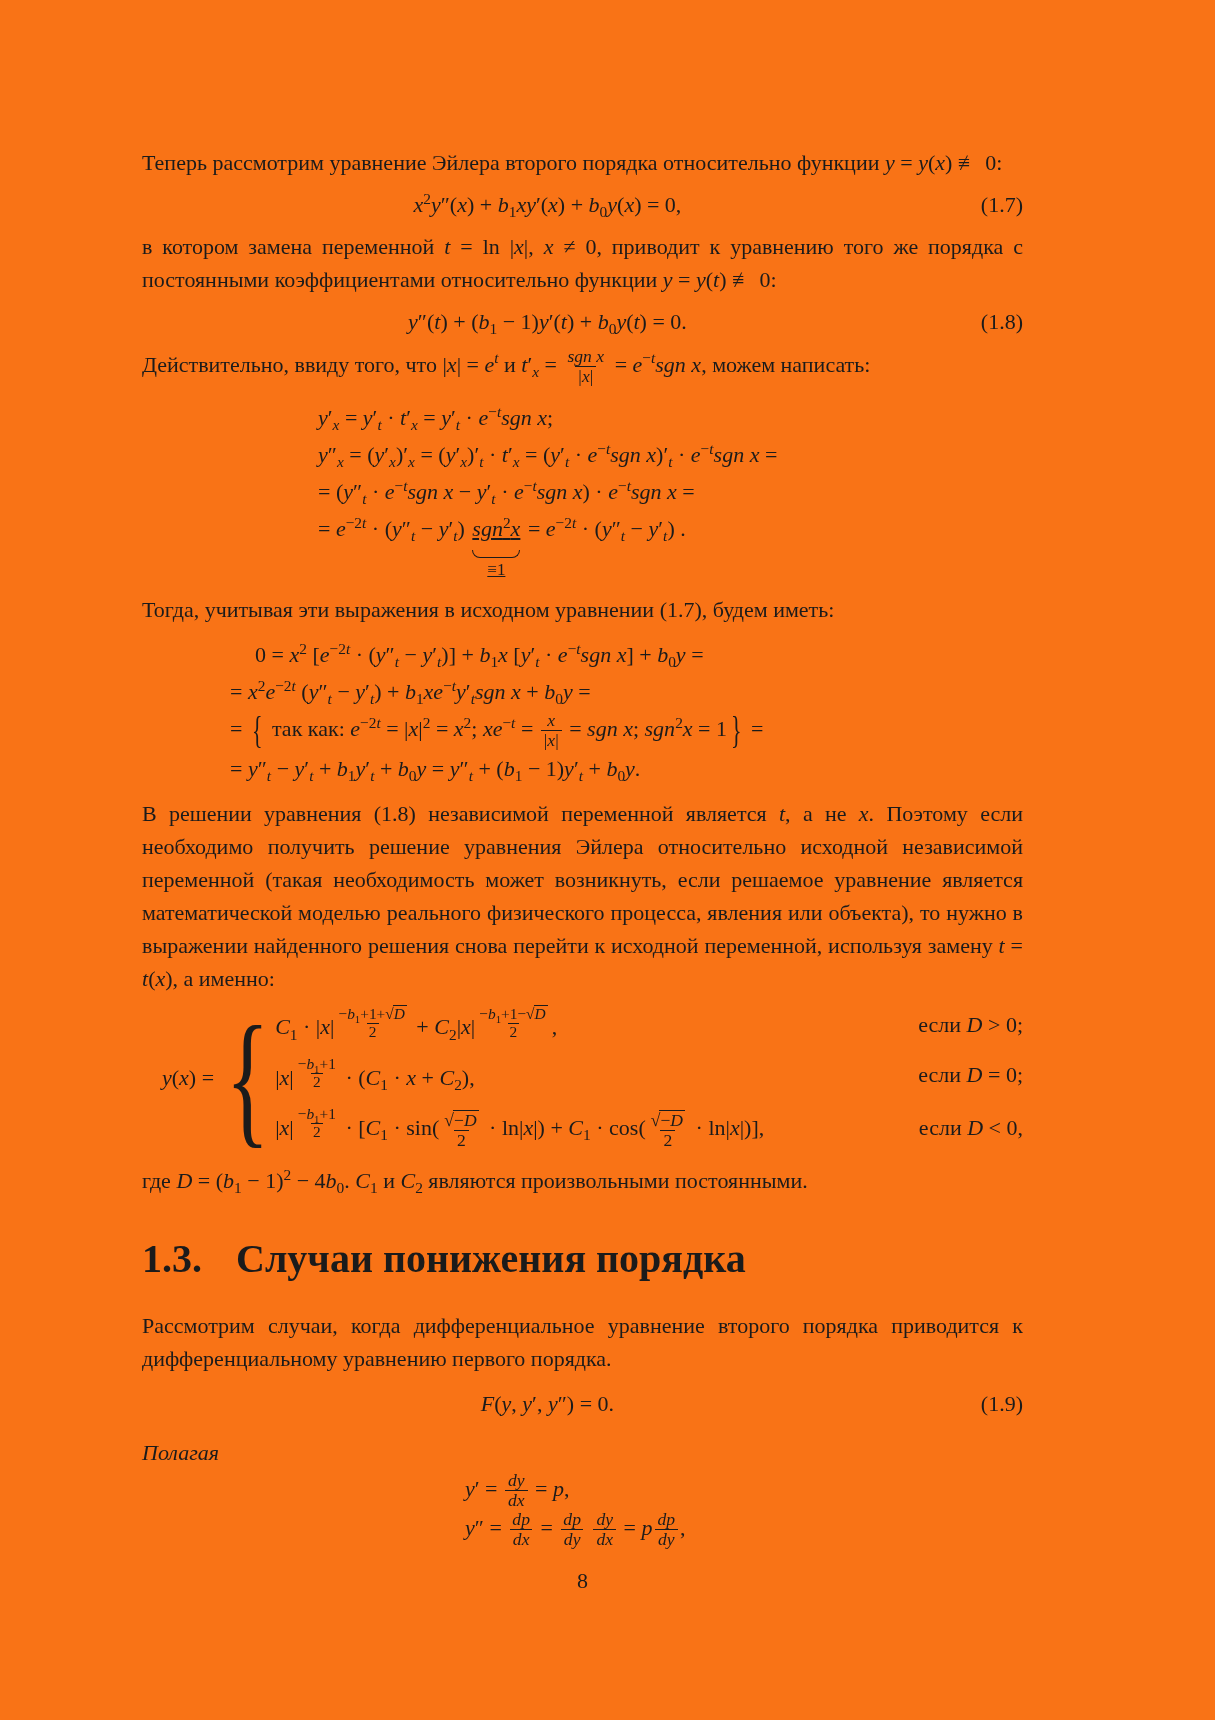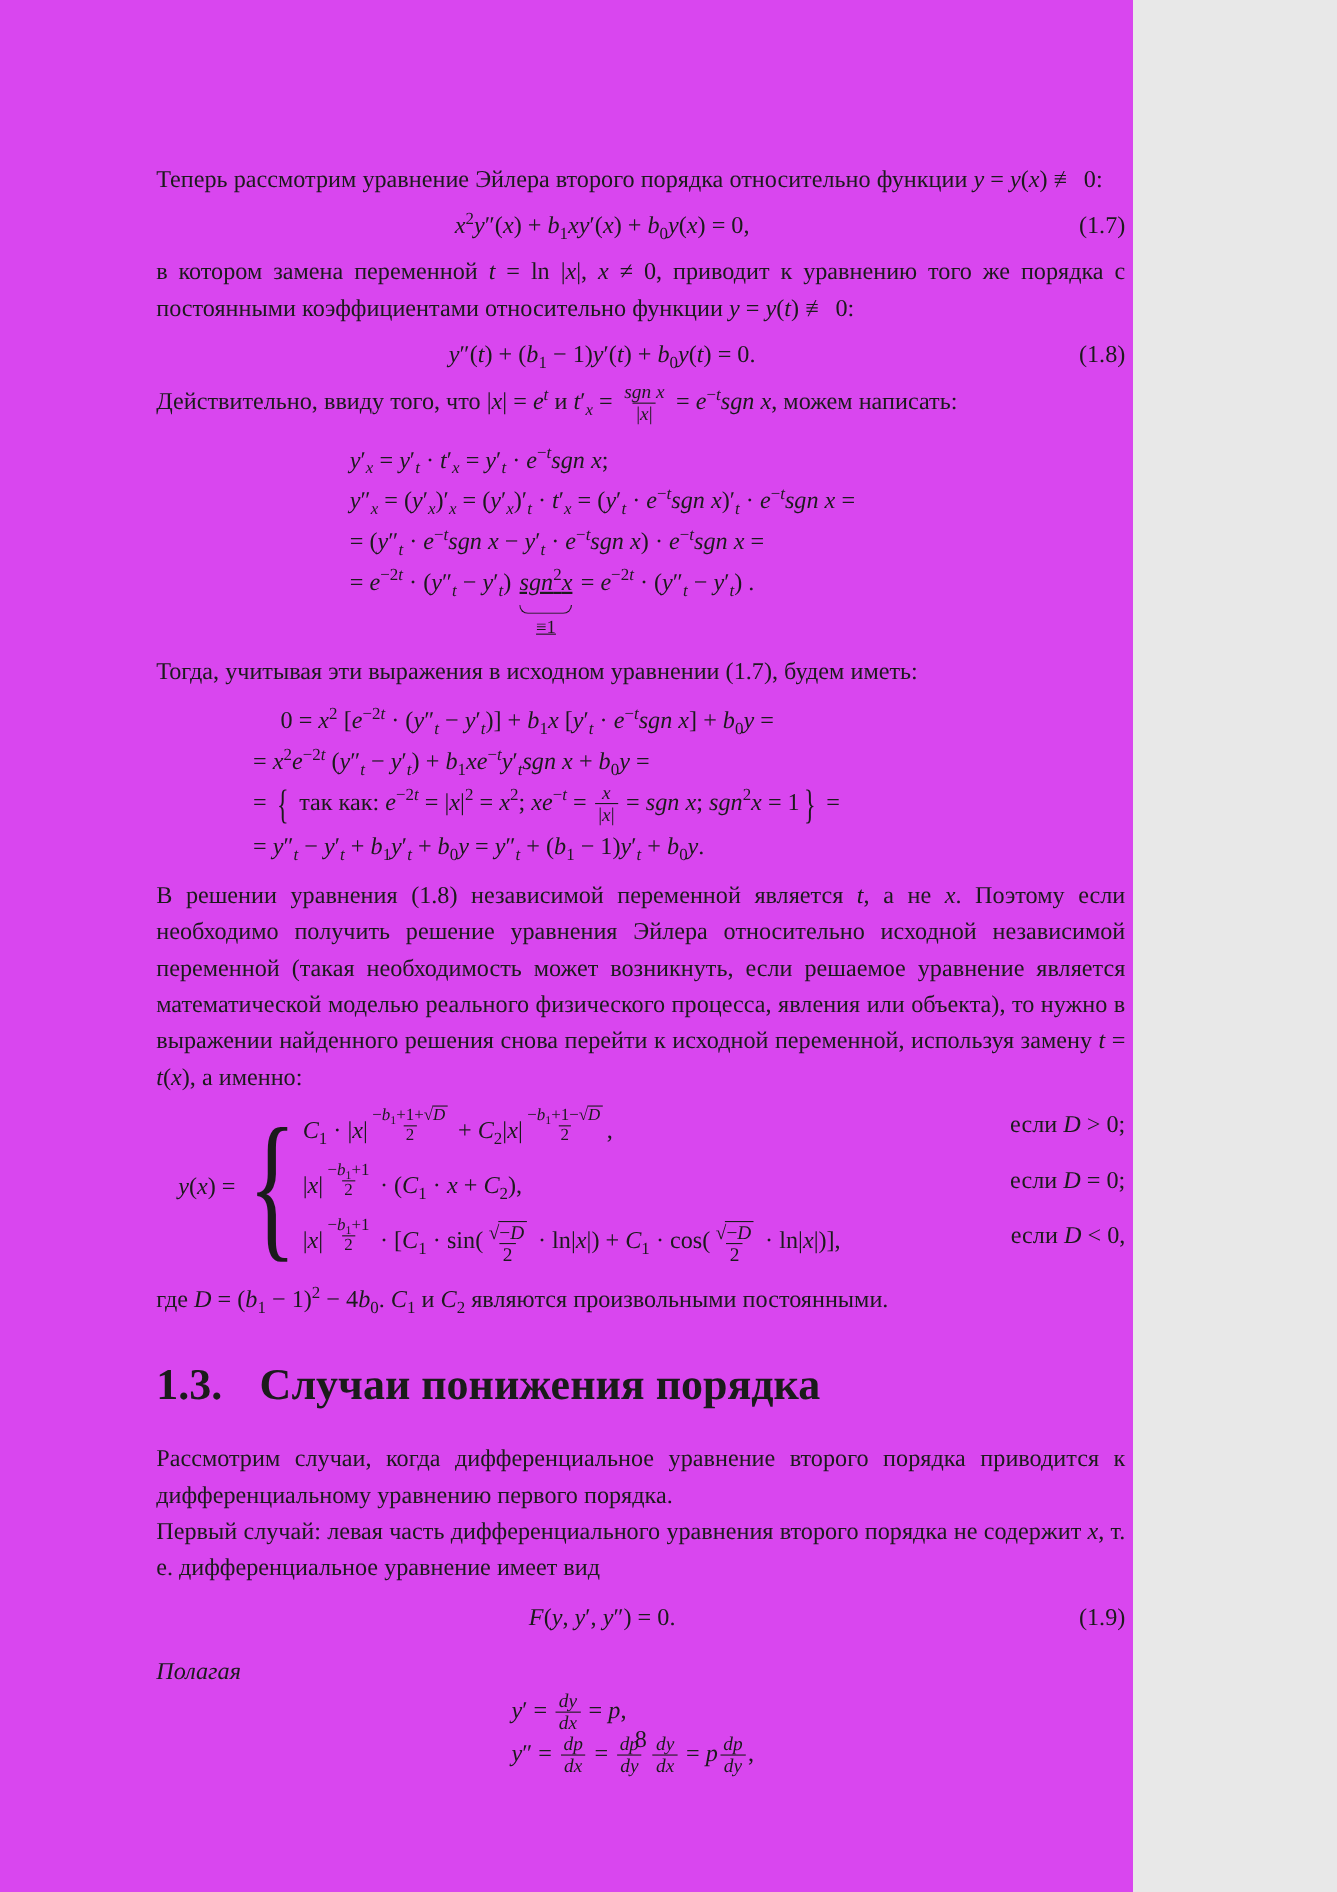--- a/index.html
+++ b/index.html
@@ -1,16 +1,16 @@
 <!DOCTYPE html>
 <html><head>
 <meta charset="utf-8">
 <style>
   html,body{margin:0;padding:0;background:#e8e8e8;}
-  .page{position:relative;width:1030px;height:1720px;background:#d946ef;overflow:hidden;
+  .page{position:relative;width:1215px;height:1720px;background:#f97316;overflow:hidden;
         font-family:"Liberation Serif","DejaVu Serif",serif;color:#1b1b1b;}
   .content{position:absolute;left:142px;top:146px;width:881px;font-size:22px;line-height:33px;}
   p.body{margin:0;text-align:justify;}
   
   .eq{display:flex;align-items:center;margin:9px 0;}
   .eq .eq-body{flex:1;text-align:center;white-space:nowrap;}
   .eq .eq-tag{text-align:right;margin-left:28px;}
   
   .deriv div{white-space:nowrap;line-height:37px;}
   .deriv1{margin:13px 0 4px 176px;}
@@ -34,21 +34,21 @@
   .ub{display:inline-flex;flex-direction:column;align-items:center;margin:0 2px;text-decoration:underline;}
   .ub .ubarc{align-self:stretch;height:7px;border:1.5px solid currentColor;border-top:none;
              border-radius:0 0 9px 9px;margin-top:3px;}
   .ub .ublab{font-size:17px;line-height:1;margin-top:3px;}
   
   .cases{display:flex;align-items:center;margin:10px 0 14px 20px;}
   .cases .lhs{white-space:nowrap;margin-right:8px;}
   .cases .brace{font-size:148px;line-height:0;transform:scaleX(.62);transform-origin:center;
                 margin:0 -8px 0 -10px;font-weight:400;}
   .cases .rows{flex:1;display:flex;flex-direction:column;gap:12px;}
-  .case-row{display:flex;justify-content:space-between;align-items:flex-start;}
+  .case-row{display:flex;justify-content:space-between;align-items:center;}
   .case-f{white-space:nowrap;}
   .case-c{white-space:nowrap;margin-left:18px;}
   
   .sec{display:flex;align-items:baseline;margin:42px 0 30px 0;font-weight:bold;font-size:40px;line-height:40px;}
   .sec .num{margin-right:34px;}
   
   .footer{position:absolute;left:142px;top:1568px;width:881px;text-align:center;font-size:22px;}
 </style>
 </head>
 <body>
@@ -151,21 +151,20 @@
 
     <p class="body"><span class="mo">где </span><span class="mi">D</span><span class="mo"> = (</span><span class="mi">b</span><sub><span class="mo">1</span></sub><span class="mo"> − 1)</span><sup><span class="mo">2</span></sup><span class="mo"> − 4</span><span class="mi">b</span><sub><span class="mo">0</span></sub><span class="mo">. </span><span class="mi">C</span><sub><span class="mo">1</span></sub><span class="mo"> и </span><span class="mi">C</span><sub><span class="mo">2</span></sub><span class="mo"> являются произвольными постоянными.</span></p>
 
     <div class="sec">
       <span class="num">1.3.</span>
       <span class="ttl">Случаи понижения порядка</span>
     </div>
 
     <p class="body">Рассмотрим случаи, когда дифференциальное уравнение второго порядка приводится к дифференциальному уравнению первого порядка.</p>
 
-    <p class="body"><span class="mo">Первый случай: левая часть дифференциального уравнения второго порядка не содержит </span><span class="mi">x</span><span class="mo">, т. е. дифференциальное уравнение имеет вид</span></p>
 
     <div class="eq" style="margin:12px 0;">
       <span class="eq-body"><span class="mi">F</span><span class="mo">(</span><span class="mi">y</span><span class="mo">, </span><span class="mi">y</span><span class="mo">′, </span><span class="mi">y</span><span class="mo">″) = 0.</span></span>
       <span class="eq-tag">(1.9)</span>
     </div>
 
     <p class="body" style="margin-top:16px;font-style:italic;">Полагая</p>
 
     <div class="deriv deriv3">
       <div><span class="mi">y</span><span class="mo">′ = </span><span class="frac">

